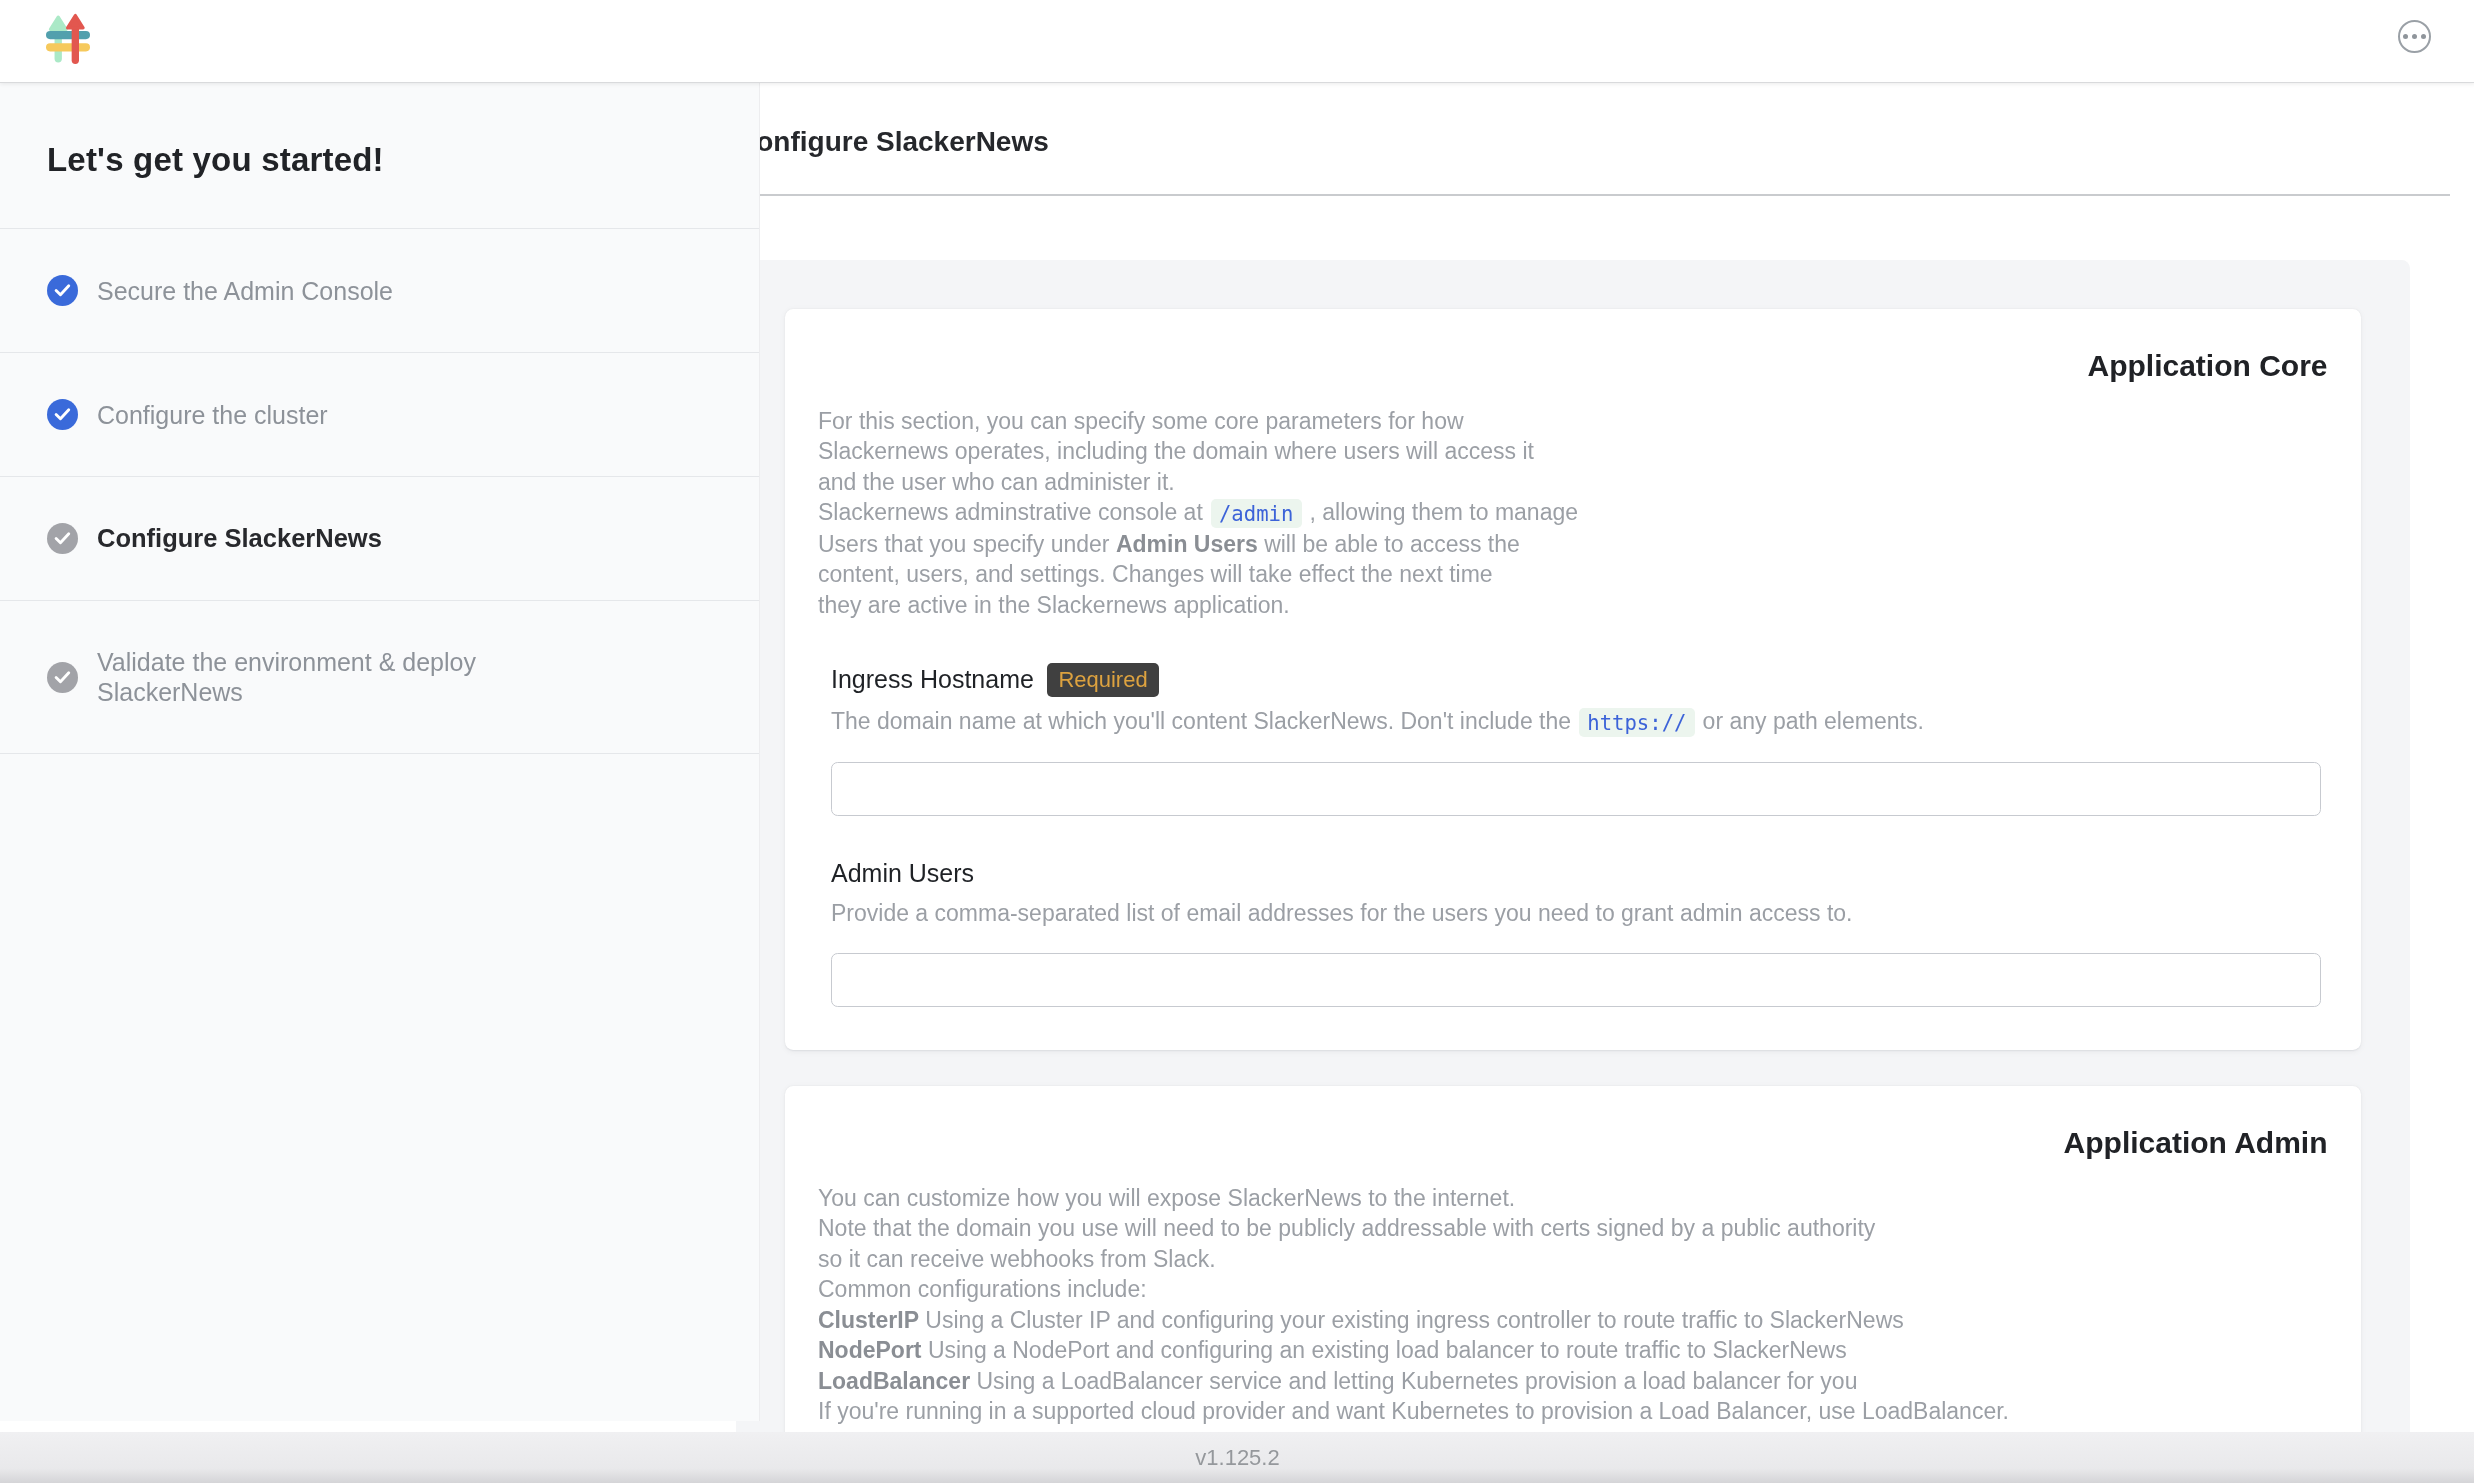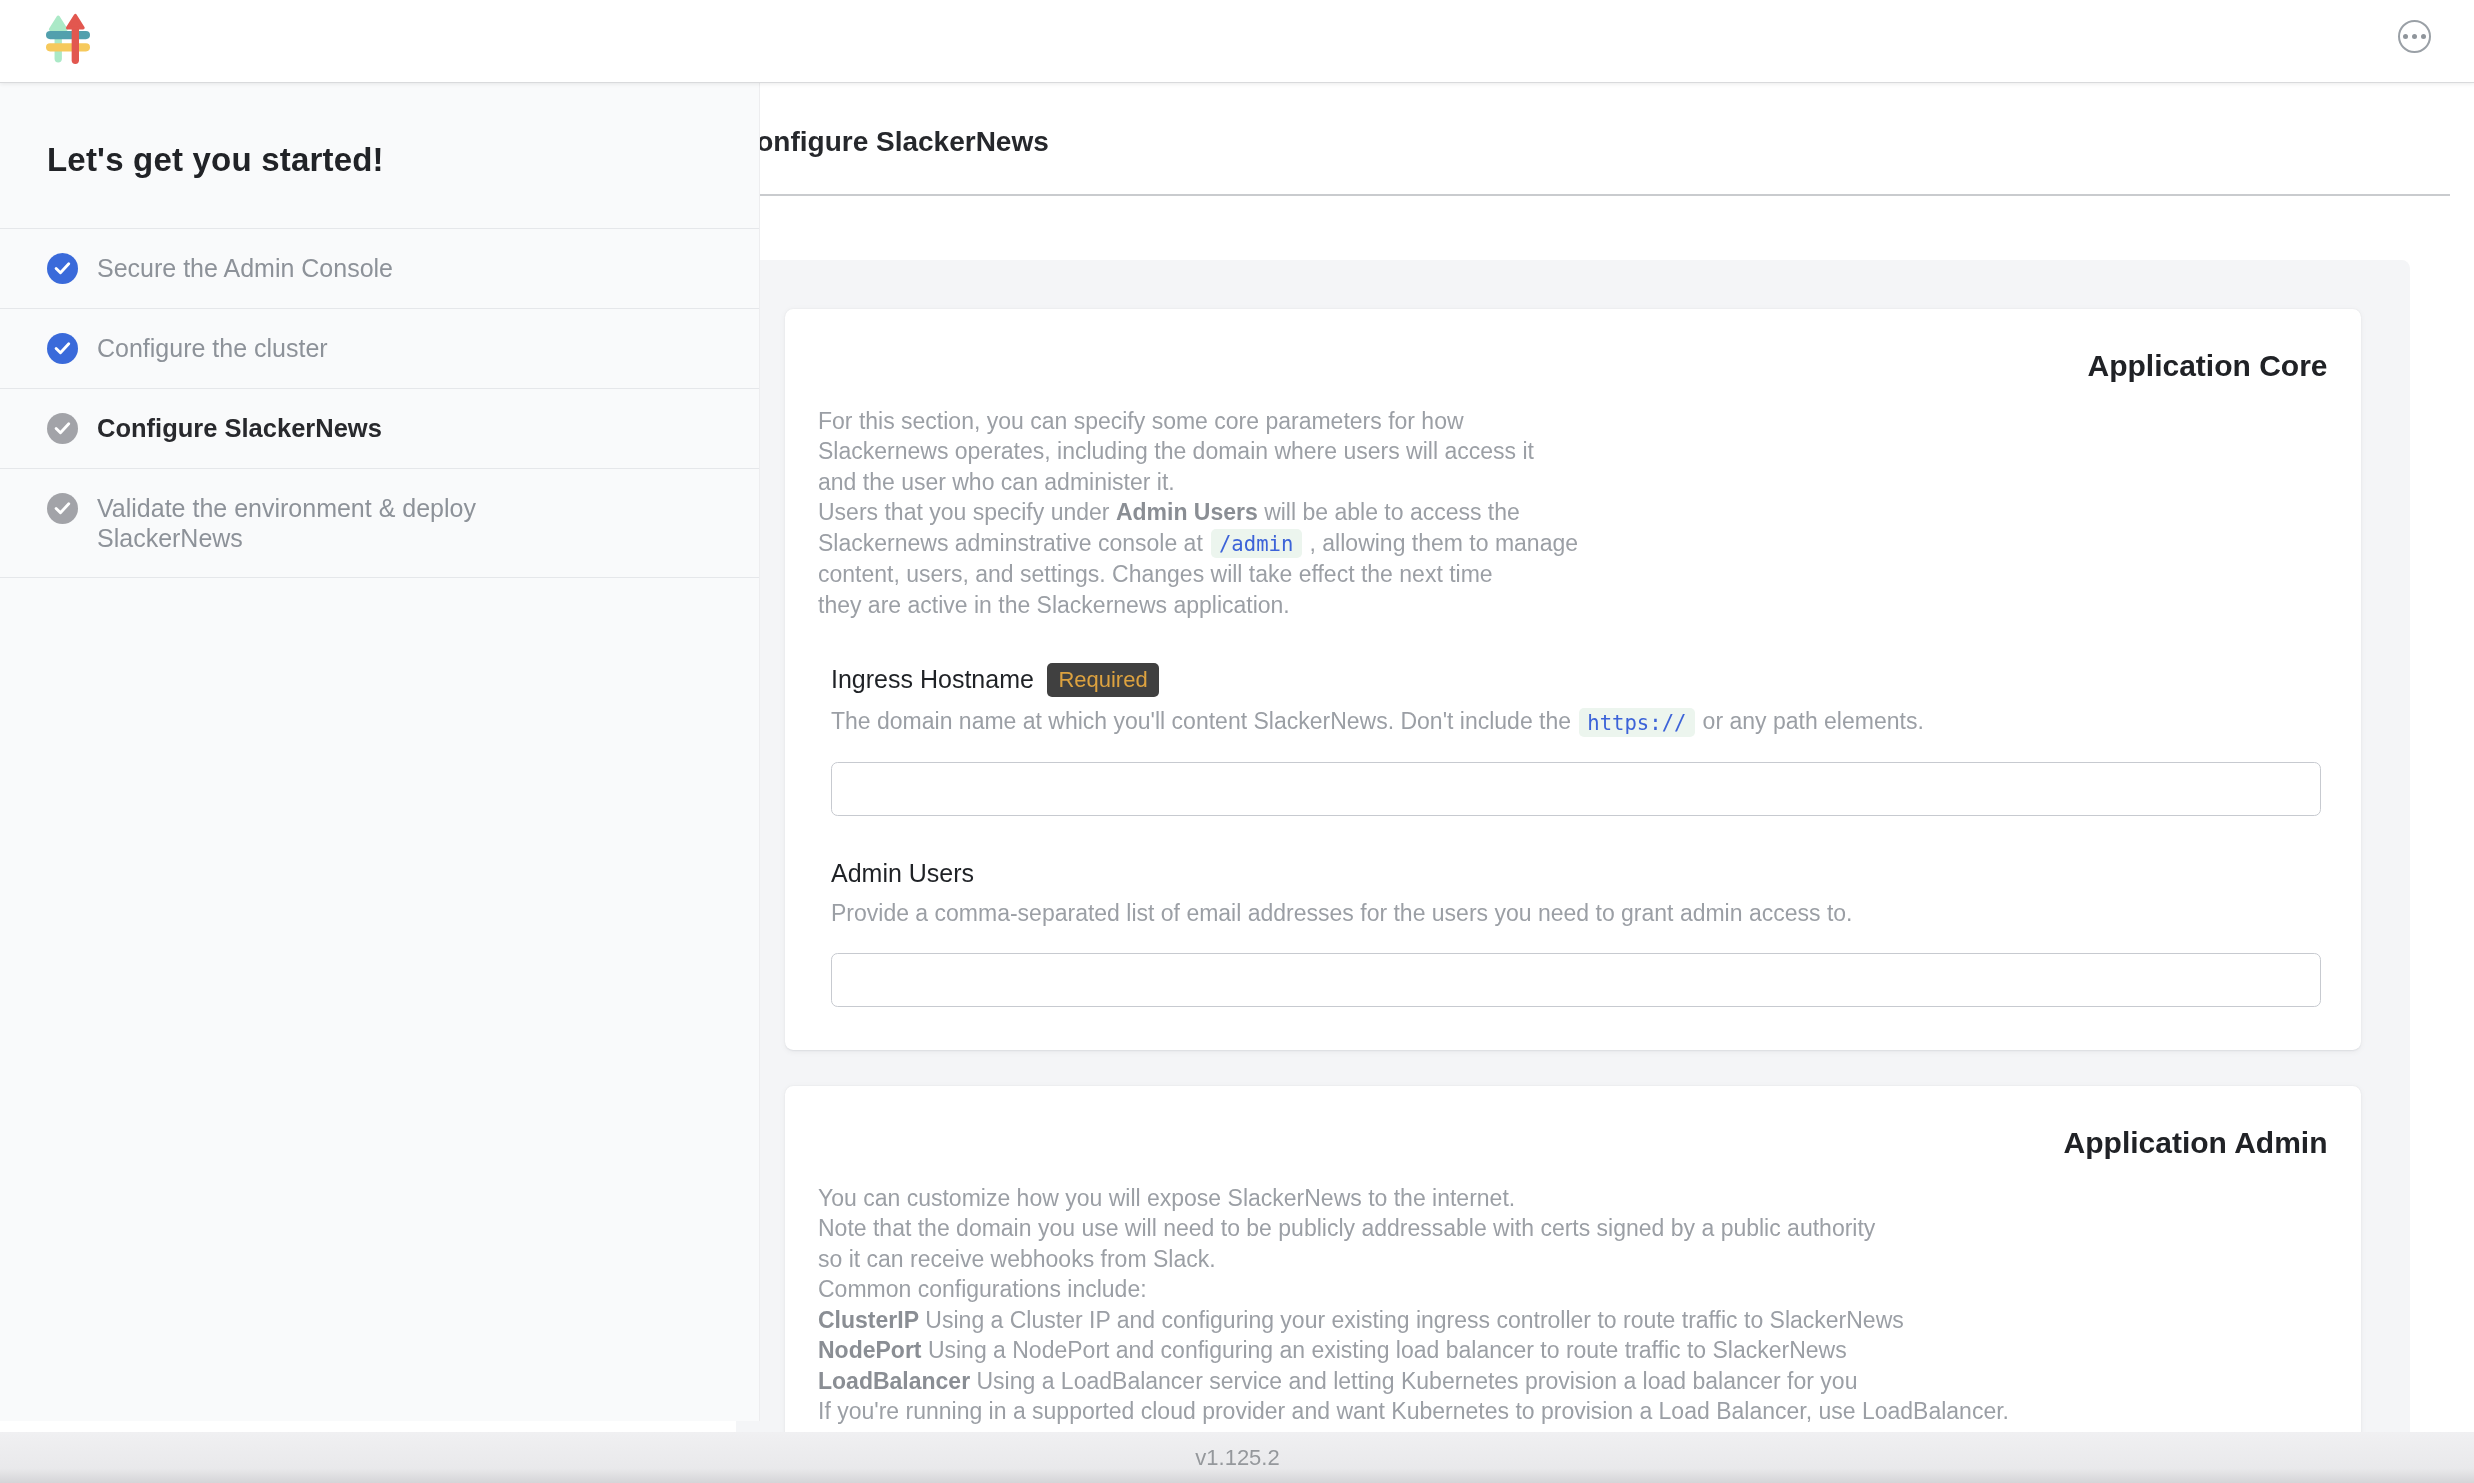--- a/index.html
+++ b/index.html
@@ -14,21 +14,21 @@
   .logo{position:absolute;left:46px;top:13px;width:44px;height:54px;}
   .menu-btn{position:absolute;right:44px;top:20px;width:33px;height:33px;box-sizing:border-box;
     border:2.1px solid #9aa0a6;border-radius:50%;background:#fff;display:flex;
     align-items:center;justify-content:center;gap:4.1px;cursor:pointer;padding:0;}
   .menu-dot{width:5px;height:5px;border-radius:50%;background:#8f959b;}
   
   .sidebar{position:absolute;top:82px;left:0;width:760px;bottom:63px;background:#f9fafb;
     border-right:0.8px solid #ededef;z-index:10;box-sizing:border-box;}
   .sidebar-header{padding:59px 47px 49px;}
   .sidebar-title{font-size:33px;font-weight:700;color:#212327;letter-spacing:0.2px;}
-  .step{display:flex;align-items:flex-start;gap:19px;padding:24px 47px;border-top:0.8px solid #e5e7ea;}
+  .step{display:flex;align-items:center;gap:19px;padding:46px 47px;border-top:0.8px solid #e5e7ea;}
   .steps .step:last-child{border-bottom:0.8px solid #e5e7ea;}
   .step-label{font-size:25px;color:#8d9299;line-height:1.2;max-width:494px;}
   .step.active .step-label{font-weight:700;color:#28292d;font-size:25.5px;}
   .check{width:31px;height:31px;flex:none;display:block;}
   
   .main{position:absolute;left:664px;top:82px;right:0;bottom:0;background:#fff;z-index:5;
     padding:0 25.5px 0 72px;box-sizing:border-box;}
   .page-title{margin:0;padding-top:44px;font-size:28px;font-weight:700;color:#26282c;}
   .title-rule{height:1.6px;background:#c9cbce;margin-top:36px;}
   .panel{margin-top:64px;margin-right:40px;background:#f4f5f7;border-radius:8.2px;
@@ -122,22 +122,22 @@
   <div class="title-rule"></div>
 
   <div class="panel">
 
     <div class="card">
       <div class="card-title">Application Core</div>
       <div class="card-intro">
           <span class="line"><span>For this section, you can specify some core parameters for how</span></span>
           <span class="line"><span>Slackernews operates, including the domain where users will access it</span></span>
           <span class="line"><span>and the user who can administer it.</span></span>
+          <span class="line"><span>Slackernews adminstrative console at </span><span class="run-code">/admin</span><span> , allowing them to manage</span></span>
           <span class="line"><span>Users that you specify under </span><span class="run-bold">Admin Users</span><span> will be able to access the</span></span>
-          <span class="line"><span>Slackernews adminstrative console at </span><span class="run-code">/admin</span><span> , allowing them to manage</span></span>
           <span class="line"><span>content, users, and settings. Changes will take effect the next time</span></span>
           <span class="line"><span>they are active in the Slackernews application.</span></span>
         </div>
       <div id="core-fields">
           <div class="field">
             <div class="field-label">Ingress Hostname<span class="badge">Required</span></div>
             <div class="field-help"><span>The domain name at which you'll content SlackerNews. Don't include the </span><span class="run-code">https://</span><span> or any path elements.</span></div>
             <input type="text" class="field-input" style="">
           </div>
           <div class="field">

